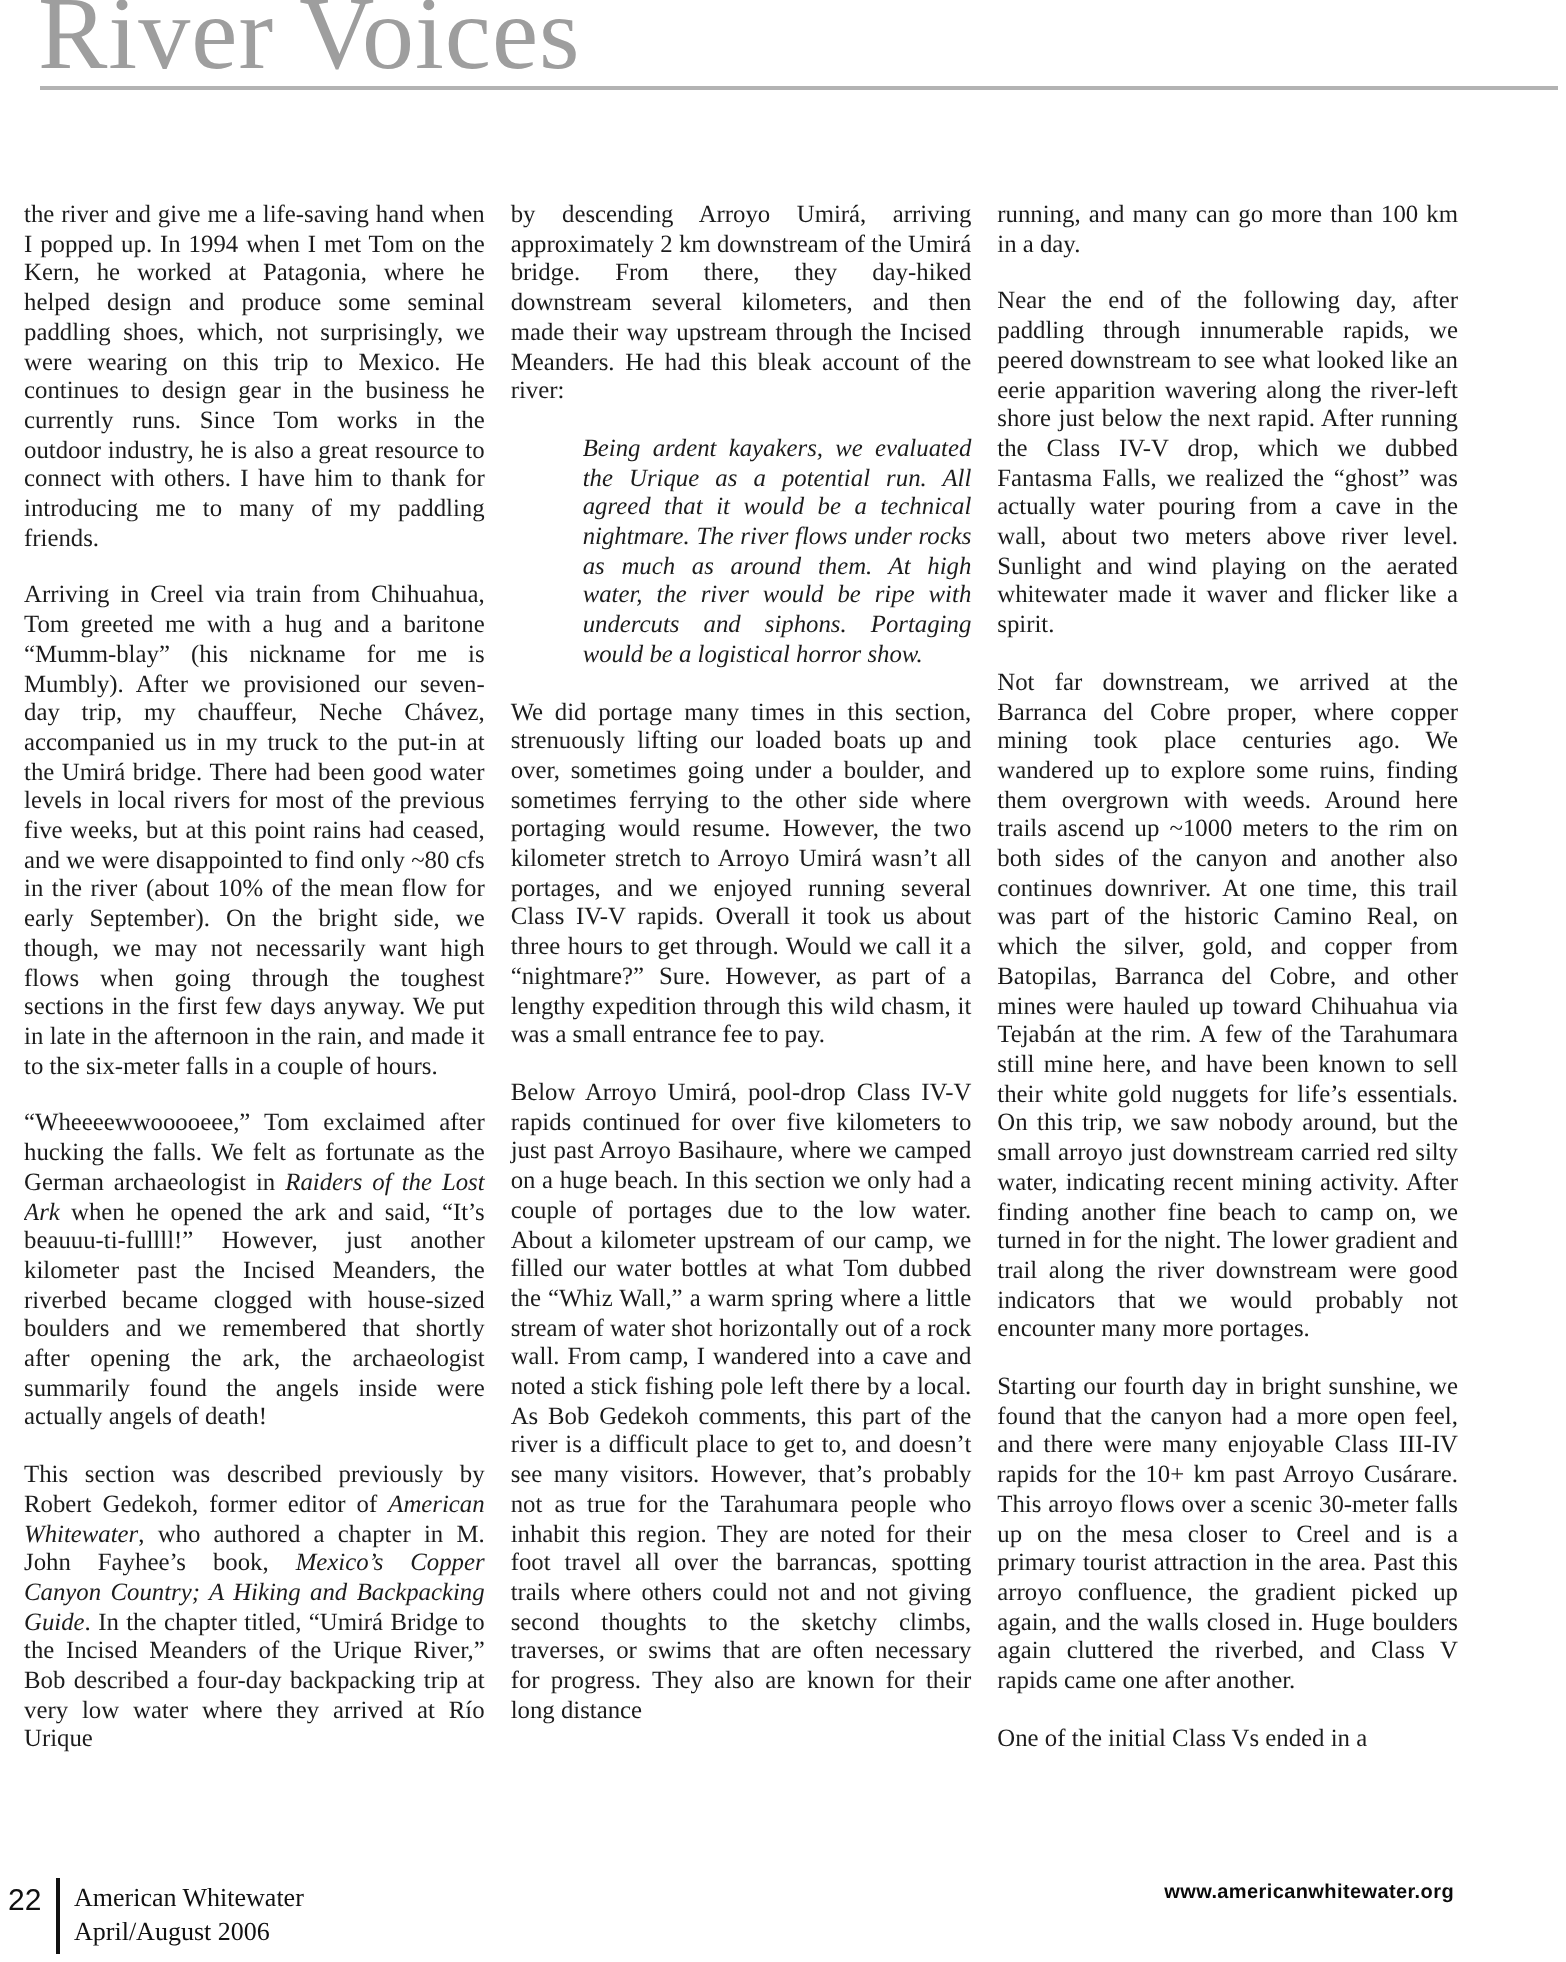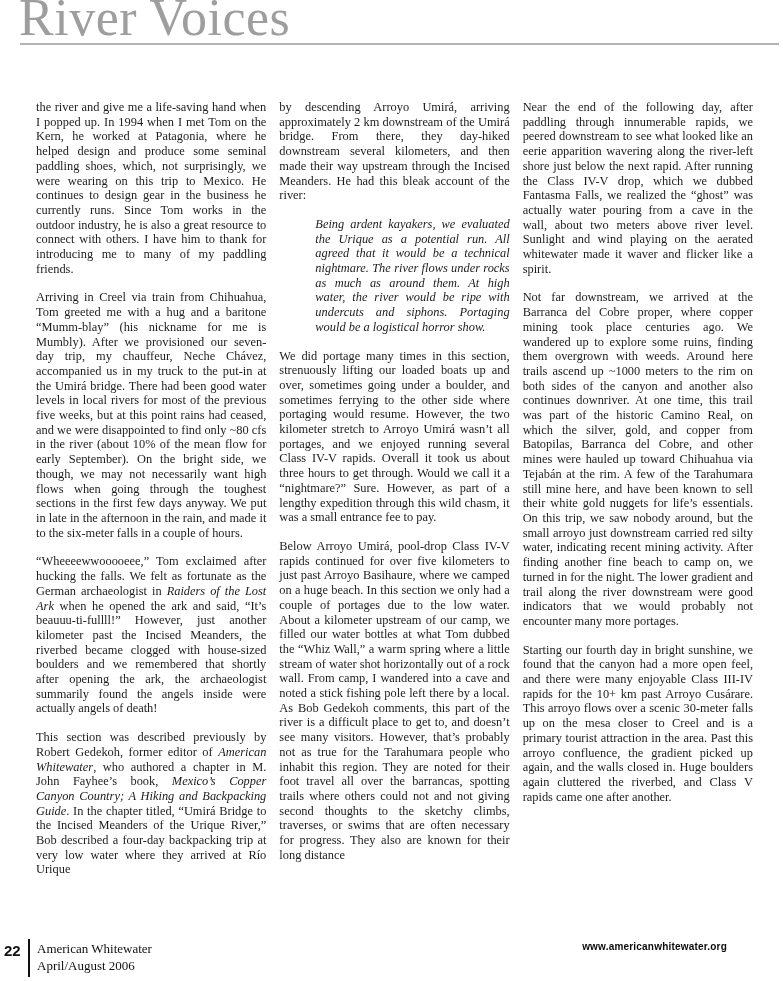--- a/index.html
+++ b/index.html
@@ -21,41 +21,41 @@
     white-space: nowrap;
   }
   .title-rule {
     position: absolute;
     left: 20px; top: 43px;
     width: 759px; height: 2px;
     background: #b3b3b3;
   }
   .columns {
     position: absolute;
-    left: 36px; top: 100px;
+    left: 12px; top: 100px;
     width: 717px; height: 842px;
     display: flex;
     gap: 13px;
     overflow: hidden;
   }
   .column { flex: 1 1 0; min-width: 0; }
   .para {
     margin: 0 0 14px 0;
     font-size: 12.4px;
     line-height: 14.7px;
     color: #1c1c1c;
     text-align: justify;
   }
   .para.quote { margin-left: 36px; font-style: italic; }
   .para i { font-style: italic; }
   .footer-pagenum {
     position: absolute;
     left: 4px; top: 942px;
     font-family: "Liberation Sans", sans-serif;
-    font-weight: bold;
+    font-weight: normal;
     font-size: 15px;
     color: #111111;
   }
   .footer-rule {
     position: absolute;
     left: 28px; top: 939px;
     width: 2px; height: 38px;
     background: #111111;
   }
   .footer-pub {
@@ -93,23 +93,25 @@
         <p class="para"><span>“Wheeeewwooooeee,” Tom exclaimed after hucking the falls. We felt as fortunate as the German archaeologist in </span><i>Raiders of the Lost Ark</i><span> when he opened the ark and said, “It’s beauuu-ti-fullll!” However, just another kilometer past the Incised Meanders, the riverbed became clogged with house-sized boulders and we remembered that shortly after opening the ark, the archaeologist summarily found the angels inside were actually angels of death!</span></p>
         <p class="para"><span>This section was described previously by Robert Gedekoh, former editor of </span><i>American Whitewater</i><span>, who authored a chapter in M. John Fayhee’s book, </span><i>Mexico’s Copper Canyon Country; A Hiking and Backpacking Guide</i><span>. In the chapter titled, “Umirá Bridge to the Incised Meanders of the Urique River,” Bob described a four-day backpacking trip at very low water where they arrived at Río Urique</span></p>
       </div>
     <div class="column">
         <p class="para"><span>by descending Arroyo Umirá, arriving approximately 2 km downstream of the Umirá bridge. From there, they day-hiked downstream several kilometers, and then made their way upstream through the Incised Meanders. He had this bleak account of the river:</span></p>
         <p class="para quote"><span>Being ardent kayakers, we evaluated the Urique as a potential run. All agreed that it would be a technical nightmare. The river flows under rocks as much as around them. At high water, the river would be ripe with undercuts and siphons. Portaging would be a logistical horror show.</span></p>
         <p class="para"><span>We did portage many times in this section, strenuously lifting our loaded boats up and over, sometimes going under a boulder, and sometimes ferrying to the other side where portaging would resume. However, the two kilometer stretch to Arroyo Umirá wasn’t all portages, and we enjoyed running several Class IV-V rapids. Overall it took us about three hours to get through. Would we call it a “nightmare?” Sure. However, as part of a lengthy expedition through this wild chasm, it was a small entrance fee to pay.</span></p>
         <p class="para"><span>Below Arroyo Umirá, pool-drop Class IV-V rapids continued for over five kilometers to just past Arroyo Basihaure, where we camped on a huge beach. In this section we only had a couple of portages due to the low water. About a kilometer upstream of our camp, we filled our water bottles at what Tom dubbed the “Whiz Wall,” a warm spring where a little stream of water shot horizontally out of a rock wall. From camp, I wandered into a cave and noted a stick fishing pole left there by a local. As Bob Gedekoh comments, this part of the river is a difficult place to get to, and doesn’t see many visitors. However, that’s probably not as true for the Tarahumara people who inhabit this region. They are noted for their foot travel all over the barrancas, spotting trails where others could not and not giving second thoughts to the sketchy climbs, traverses, or swims that are often necessary for progress. They also are known for their long distance</span></p>
       </div>
     <div class="column">
+        <p class="para"><span>running, and many can go more than 100 km in a day.</span></p>
         <p class="para"><span>Near the end of the following day, after paddling through innumerable rapids, we peered downstream to see what looked like an eerie apparition wavering along the river-left shore just below the next rapid. After running the Class IV-V drop, which we dubbed Fantasma Falls, we realized the “ghost” was actually water pouring from a cave in the wall, about two meters above river level. Sunlight and wind playing on the aerated whitewater made it waver and flicker like a spirit.</span></p>
         <p class="para"><span>Not far downstream, we arrived at the Barranca del Cobre proper, where copper mining took place centuries ago. We wandered up to explore some ruins, finding them overgrown with weeds. Around here trails ascend up ~1000 meters to the rim on both sides of the canyon and another also continues downriver. At one time, this trail was part of the historic Camino Real, on which the silver, gold, and copper from Batopilas, Barranca del Cobre, and other mines were hauled up toward Chihuahua via Tejabán at the rim. A few of the Tarahumara still mine here, and have been known to sell their white gold nuggets for life’s essentials. On this trip, we saw nobody around, but the small arroyo just downstream carried red silty water, indicating recent mining activity. After finding another fine beach to camp on, we turned in for the night. The lower gradient and trail along the river downstream were good indicators that we would probably not encounter many more portages.</span></p>
         <p class="para"><span>Starting our fourth day in bright sunshine, we found that the canyon had a more open feel, and there were many enjoyable Class III-IV rapids for the 10+ km past Arroyo Cusárare. This arroyo flows over a scenic 30-meter falls up on the mesa closer to Creel and is a primary tourist attraction in the area. Past this arroyo confluence, the gradient picked up again, and the walls closed in. Huge boulders again cluttered the riverbed, and Class V rapids came one after another.</span></p>
+        <p class="para"><span>One of the initial Class Vs ended in a</span></p>
       </div>
   </div>
 
   <div class="footer-pagenum">22</div>
 
   <div class="footer-rule"></div>
 
   <div class="footer-pub">
     <span>American Whitewater</span>
     <span>April/August 2006</span>

